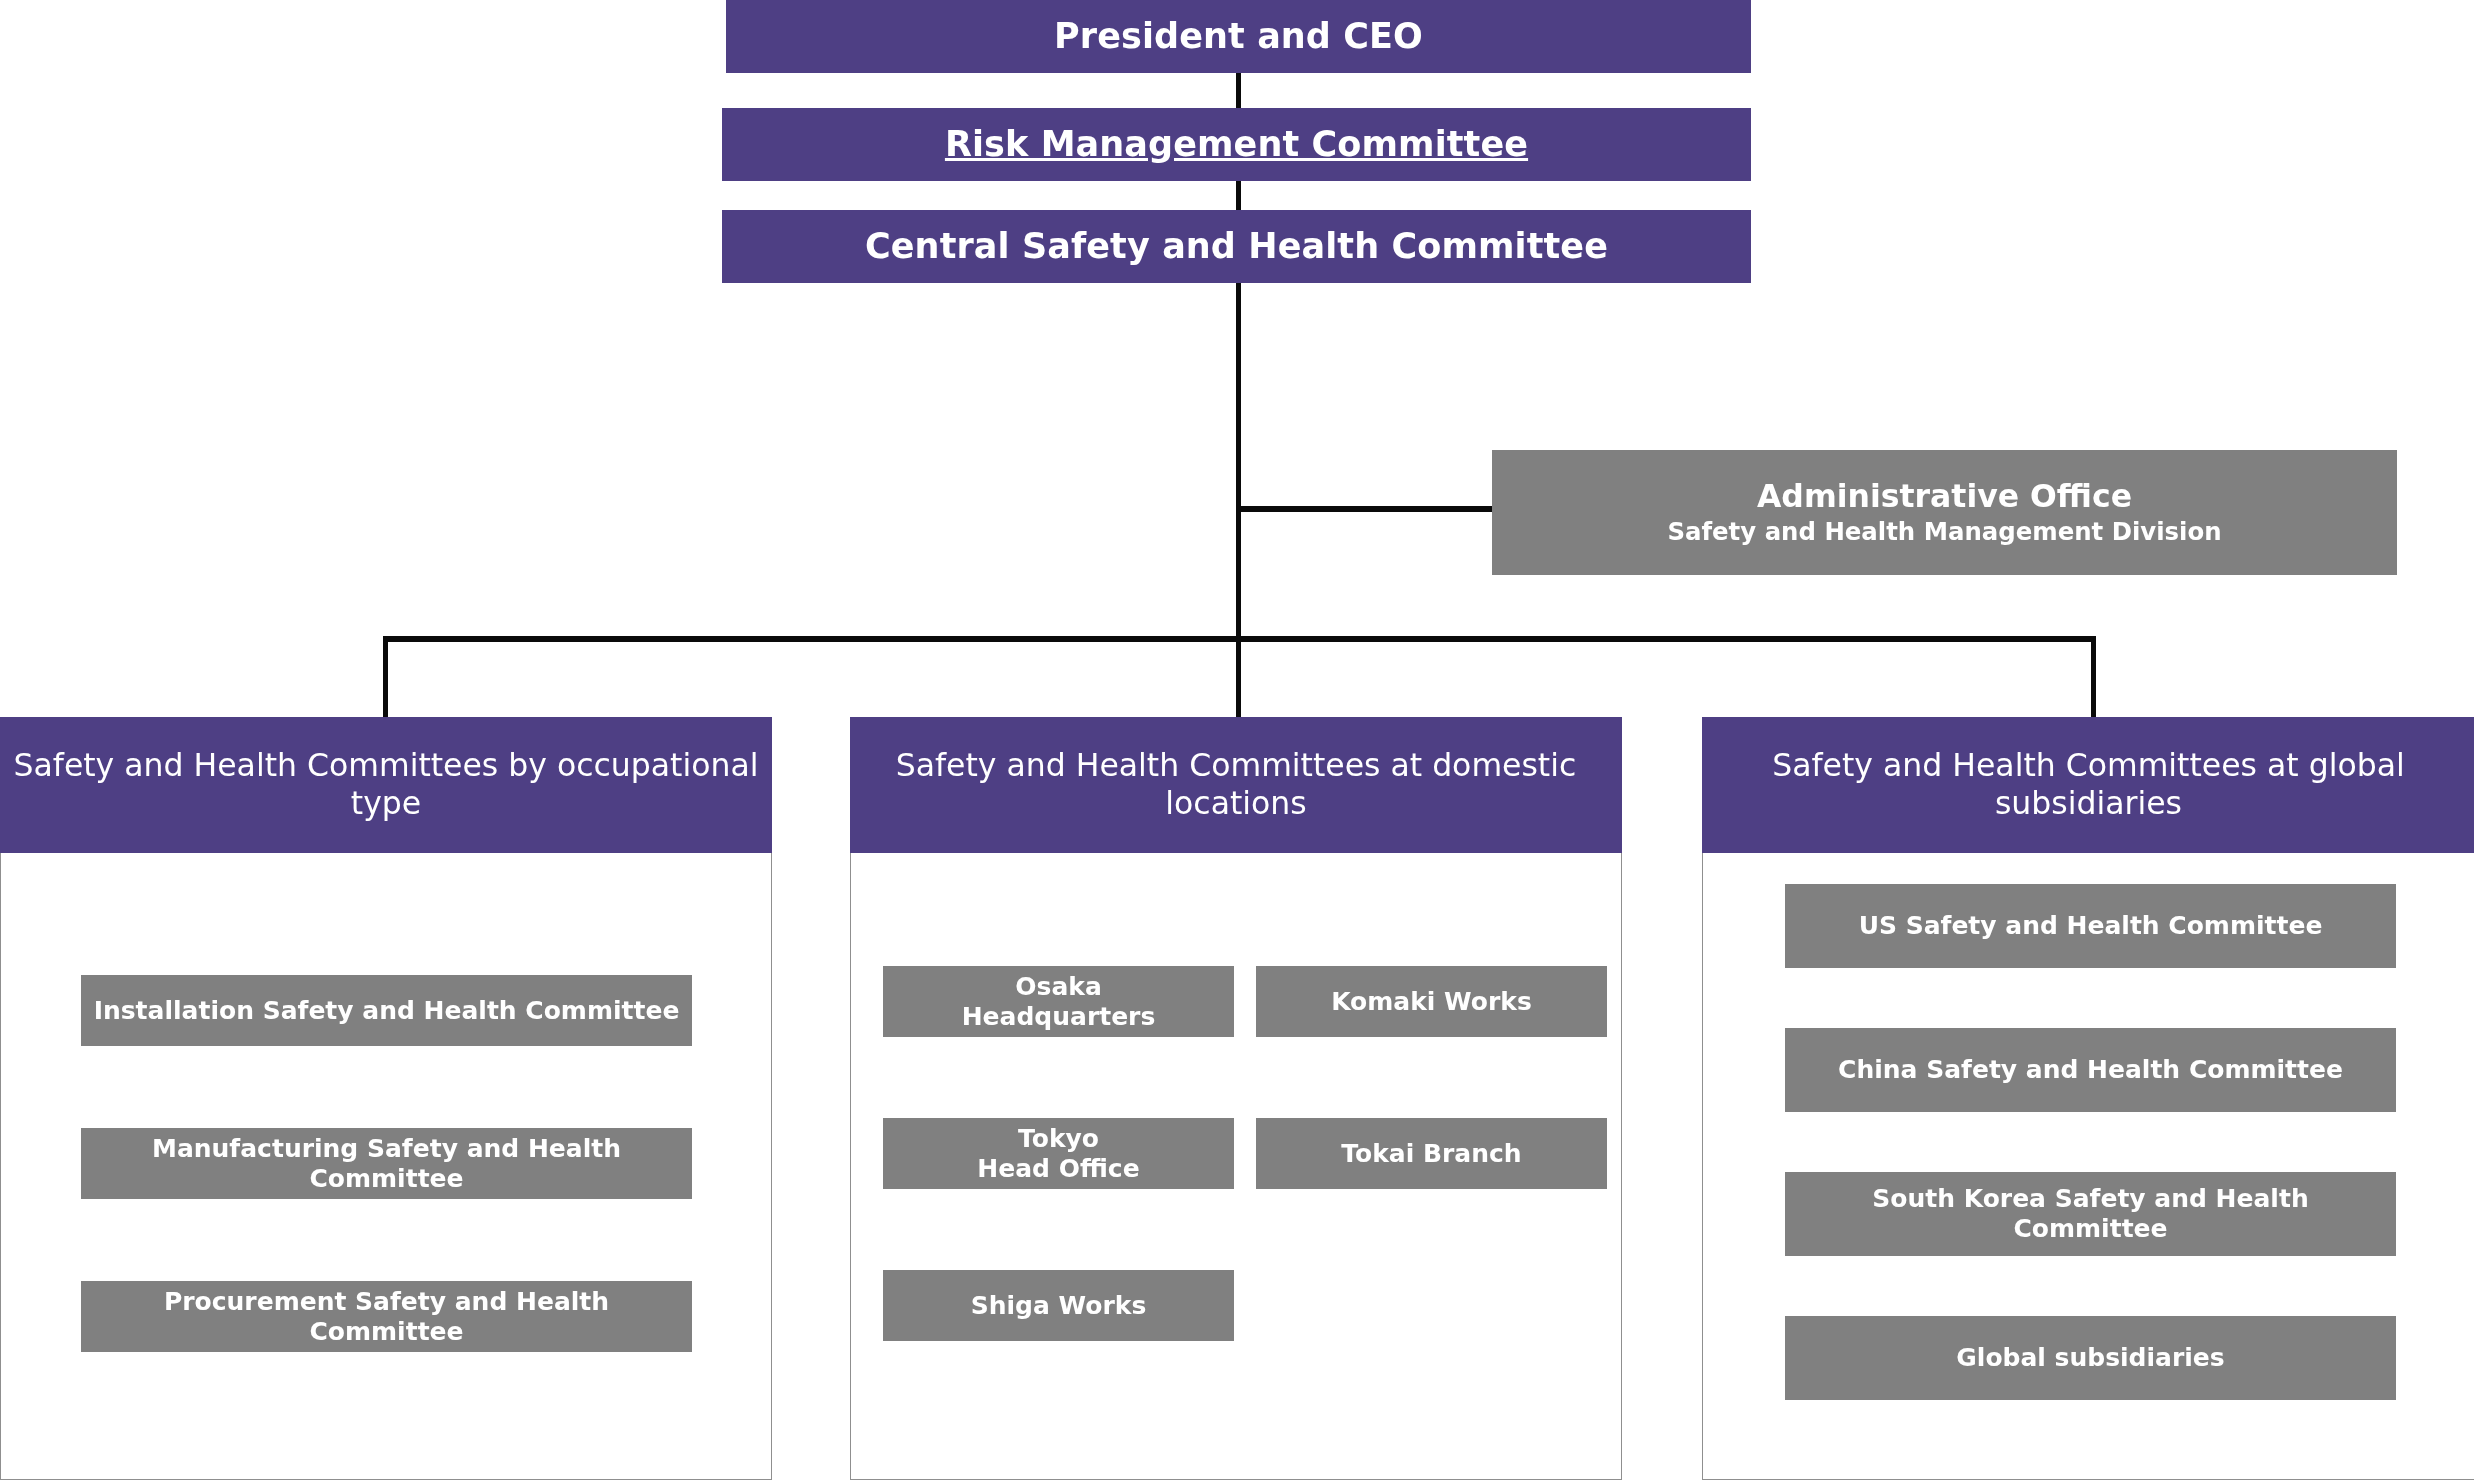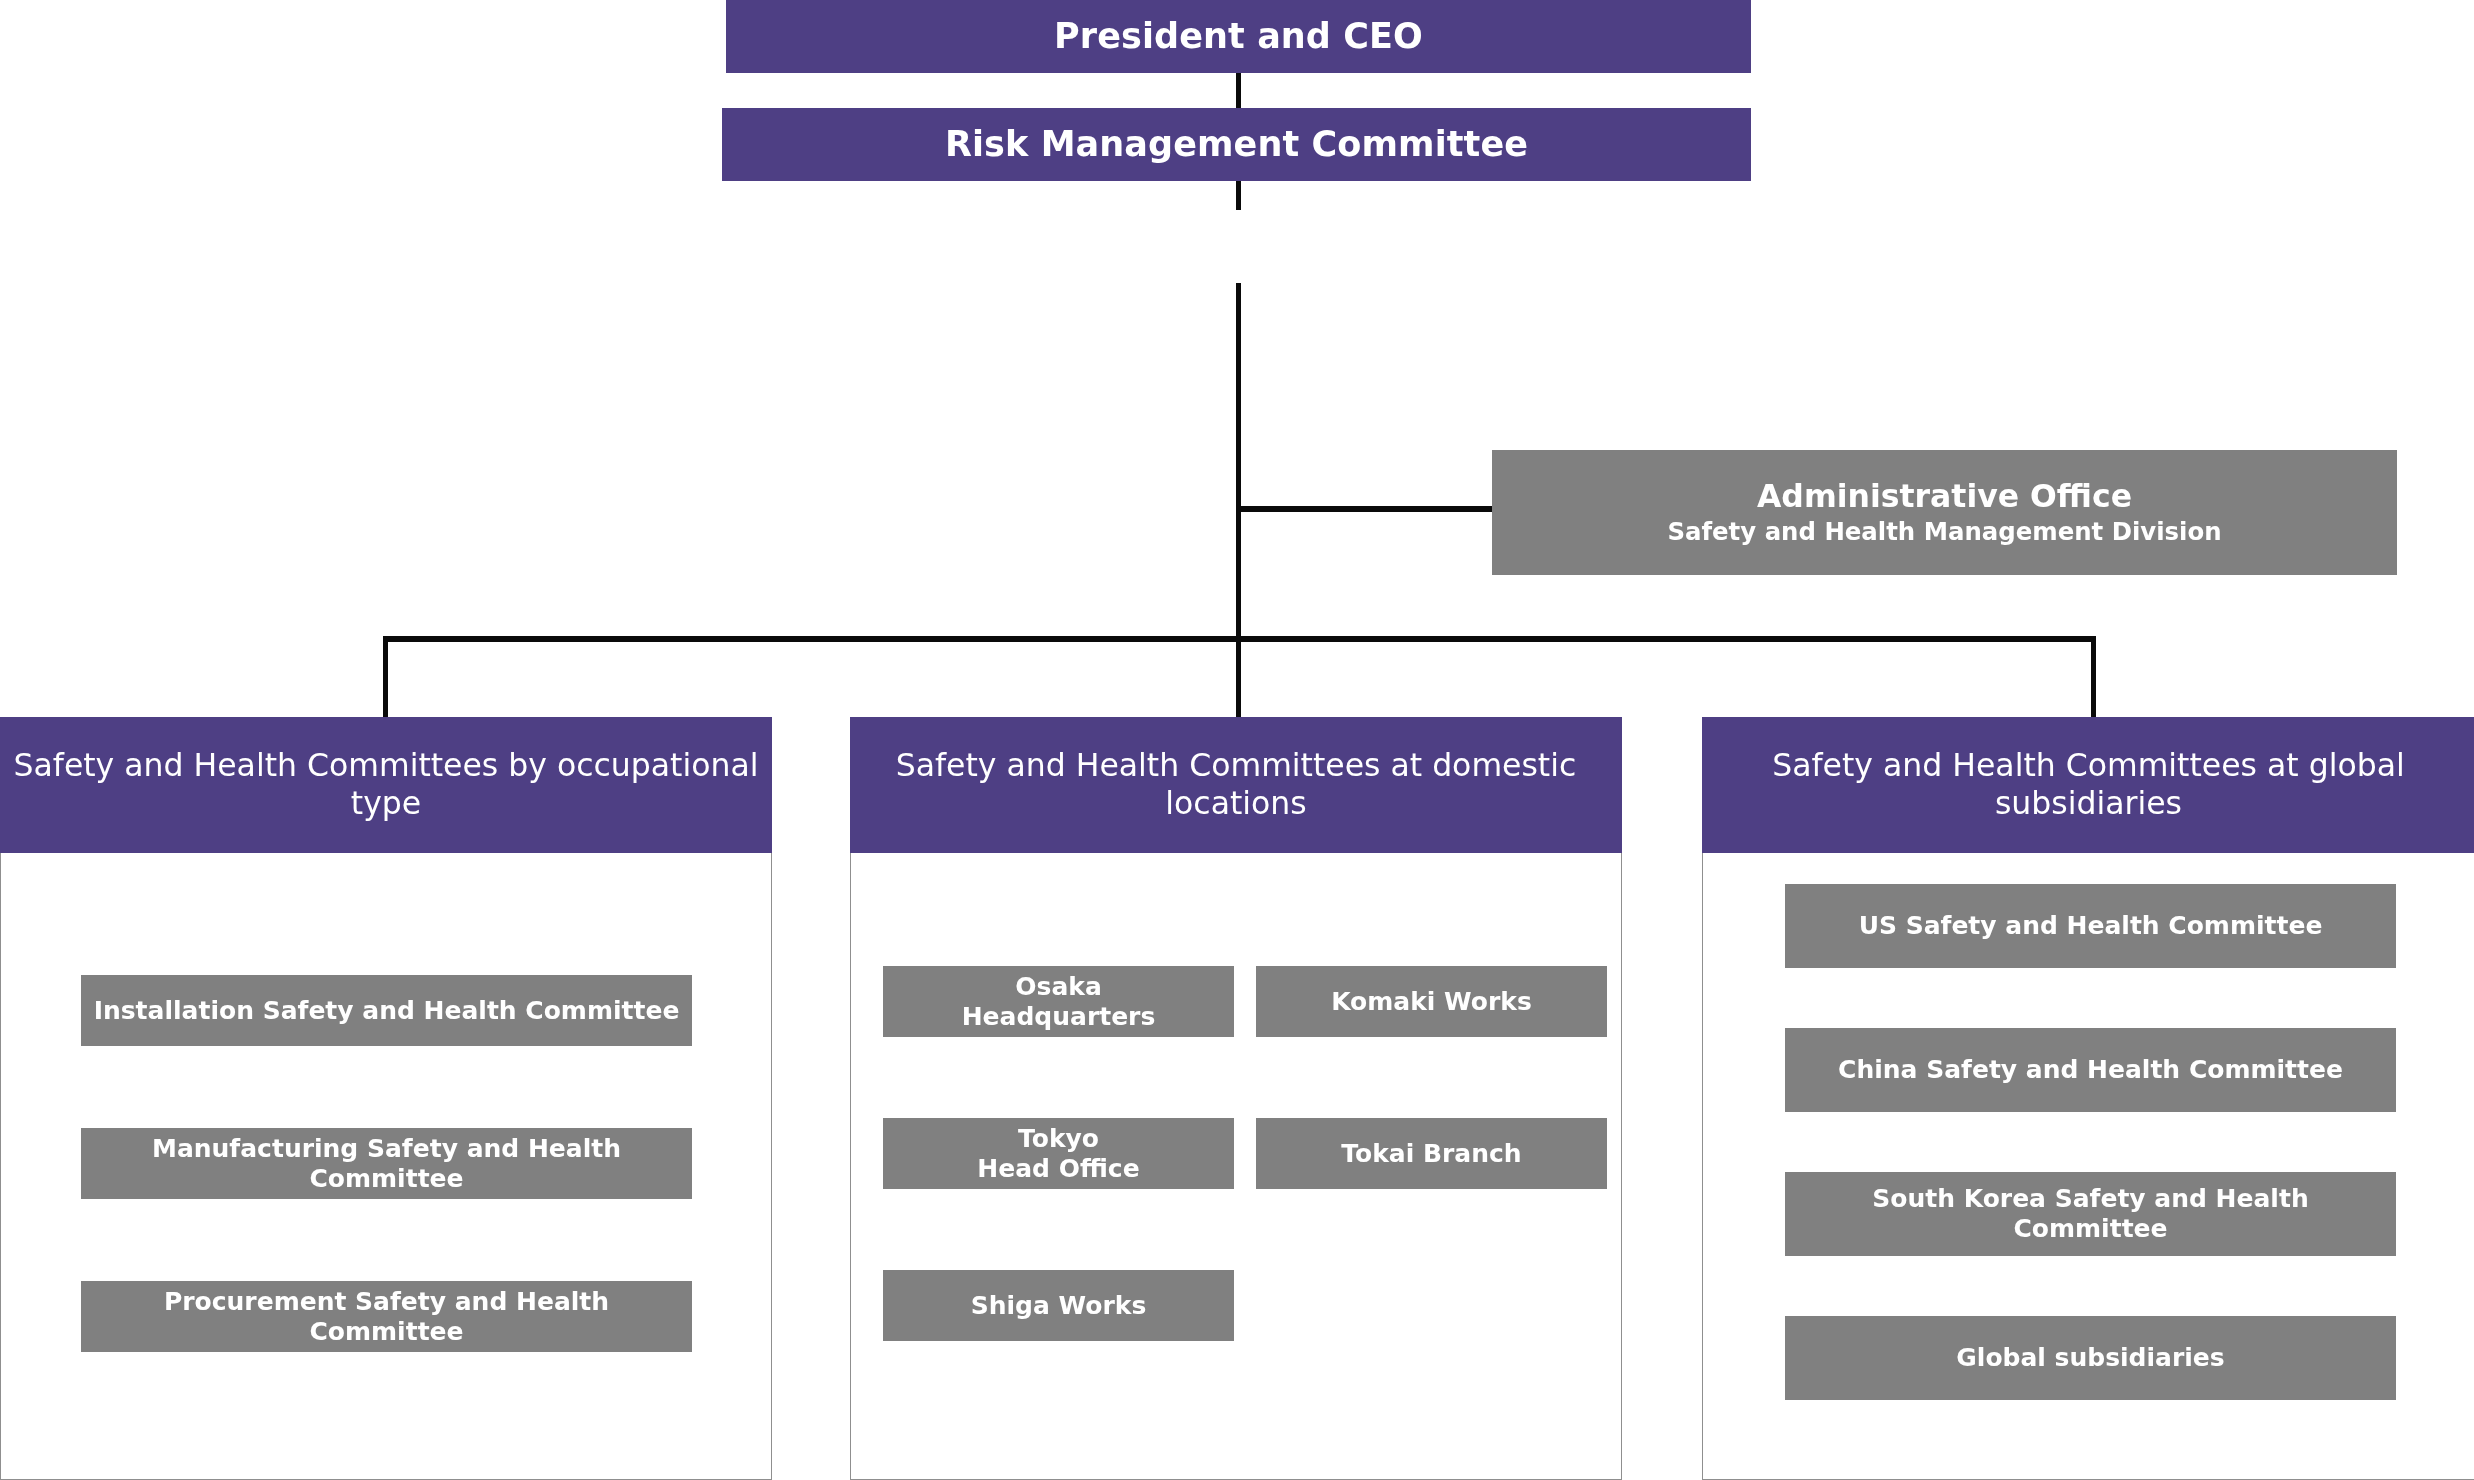--- a/index.html
+++ b/index.html
@@ -107,24 +107,27 @@
 
   <div class="conn" style="left:383px; top:636px; width:1712px; height:5.8px;"></div>
   <div class="conn" style="left:383px; top:636px; width:5.1px; height:82px;"></div>
   <div class="conn" style="left:1236px; top:636px; width:5.1px; height:82px;"></div>
   <div class="conn" style="left:2091px; top:636px; width:5.1px; height:82px;"></div>
 
   <div class="box box-purple" style="left:726px; top:0px; width:1025px; height:73px;">
     <span class="top-title">President and CEO</span>
   </div>
 
-  <div class="box box-purple" style="left:722px; top:108px; width:1029px; height:73px;">
+  <div class="box box-purple" style="left:722px; top:108px; width:1029px; height:73px;text-decoration:underline;">
     <span class="top-title">Risk Management Committee</span>
   </div>
 
+  <div class="box box-purple" style="left:722px; top:210px; width:1029px; height:73px;">
+    <span class="top-title">Central Safety and Health Committee</span>
+  </div>
 
   <div class="box box-gray" style="left:1492px; top:450px; width:905px; height:125px;">
     <span class="admin-line1">Administrative Office</span>
     <span class="admin-line2">Safety and Health Management Division</span>
   </div>
 
   <div class="panel" style="left:0px; top:717px; width:772px; height:763px;">
     <div class="panel-header" style="height:136px;">
       <span>Safety and Health Committees by occupational type</span>
     </div>

